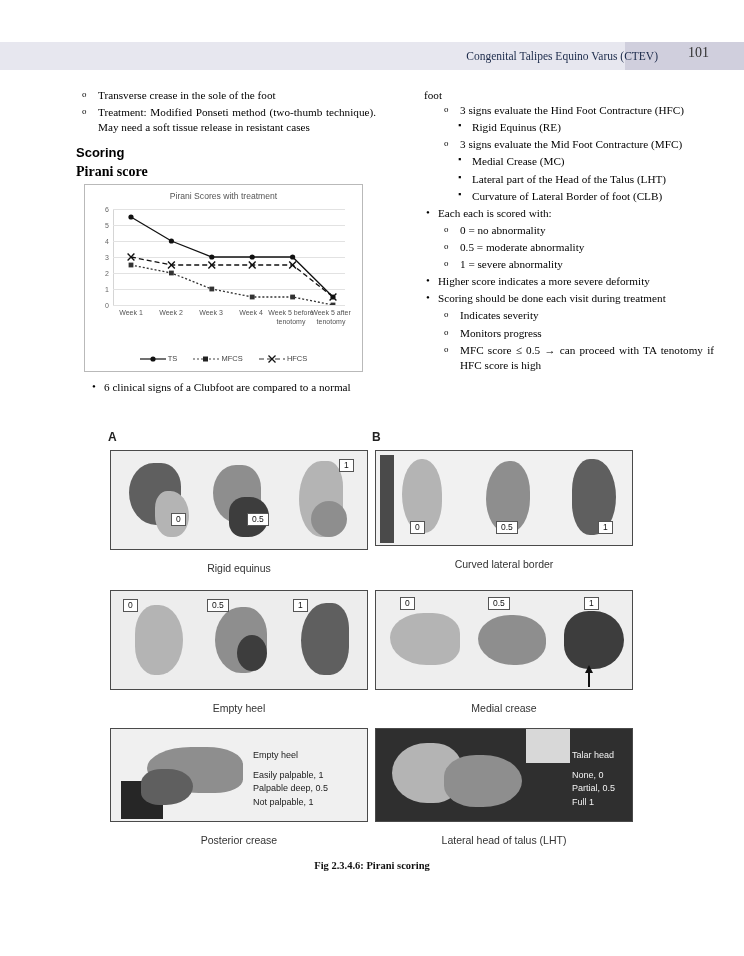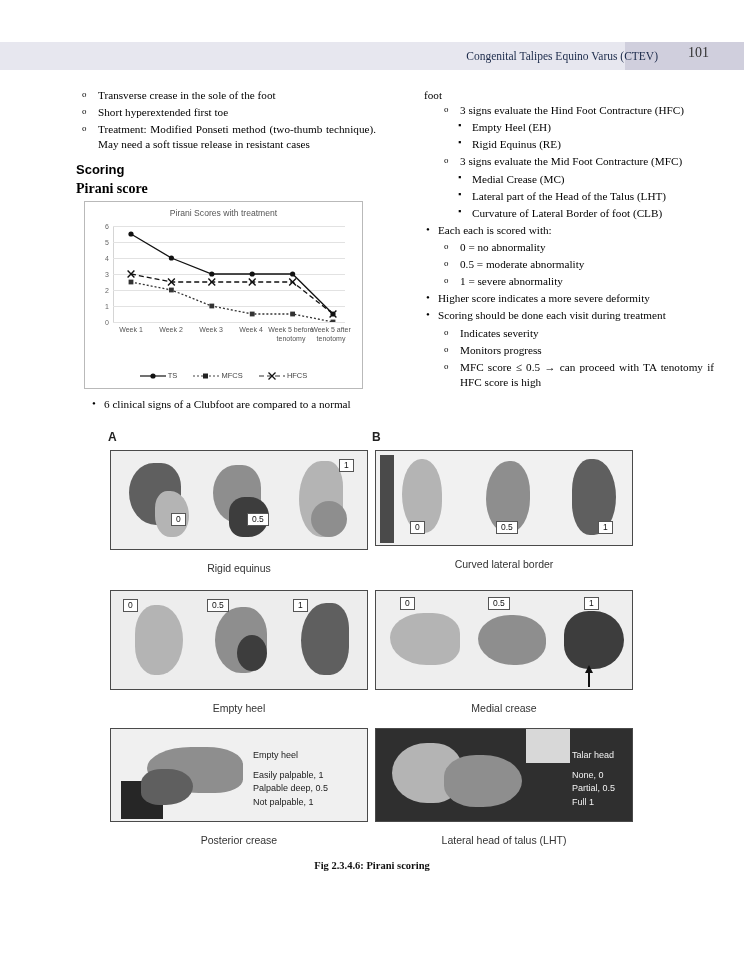--- a/index.html
+++ b/index.html
@@ -294,21 +294,20 @@
 <body>
 
 <div class="header-band"></div>
 <div class="header-pagebox"></div>
 <div class="header-pagenum">101</div>
 <div class="header-title">Congenital Talipes Equino Varus (CTEV)</div>
 
 <div class="col-left">
   <ul class="plain">
     <li class="lvl-circle">Transverse crease in the sole of the foot</li>
-    <li class="lvl-circle">Short hyperextended first toe</li>
     <li class="lvl-circle">Treatment: Modified Ponseti method (two-thumb technique). May need a soft tissue release in resistant cases</li>
   </ul>
 
   <div class="heading-scoring">Scoring</div>
   <div class="subheading-pirani">Pirani score</div>
 
   <div class="chart-box">
     <div class="chart-title">Pirani Scores with treatment</div>
 
     <div class="chart-plot">
@@ -397,21 +396,20 @@
 
   <ul class="plain" style="margin-top:8px;">
     <li class="lvl-bullet indent1">6 clinical signs of a Clubfoot are compared to a normal</li>
   </ul>
 </div>
 
 <div class="col-right">
   <div style="font-size:11.2px;line-height:1.35;">foot</div>
   <ul class="plain">
     <li class="lvl-circle indent1">3 signs evaluate the Hind Foot Contracture (HFC)</li>
-    <li class="lvl-square indent2">Empty Heel (EH)</li>
     <li class="lvl-square indent2">Rigid Equinus (RE)</li>
     <li class="lvl-circle indent1">3 signs evaluate the Mid Foot Contracture (MFC)</li>
     <li class="lvl-square indent2">Medial Crease (MC)</li>
     <li class="lvl-square indent2">Lateral part of the Head of the Talus (LHT)</li>
     <li class="lvl-square indent2">Curvature of Lateral Border of foot (CLB)</li>
     <li class="lvl-bullet">Each each is scored with:</li>
     <li class="lvl-circle indent1">0 = no abnormality</li>
     <li class="lvl-circle indent1">0.5 = moderate abnormality</li>
     <li class="lvl-circle indent1">1 = severe abnormality</li>
     <li class="lvl-bullet">Higher score indicates a more severe deformity</li>

